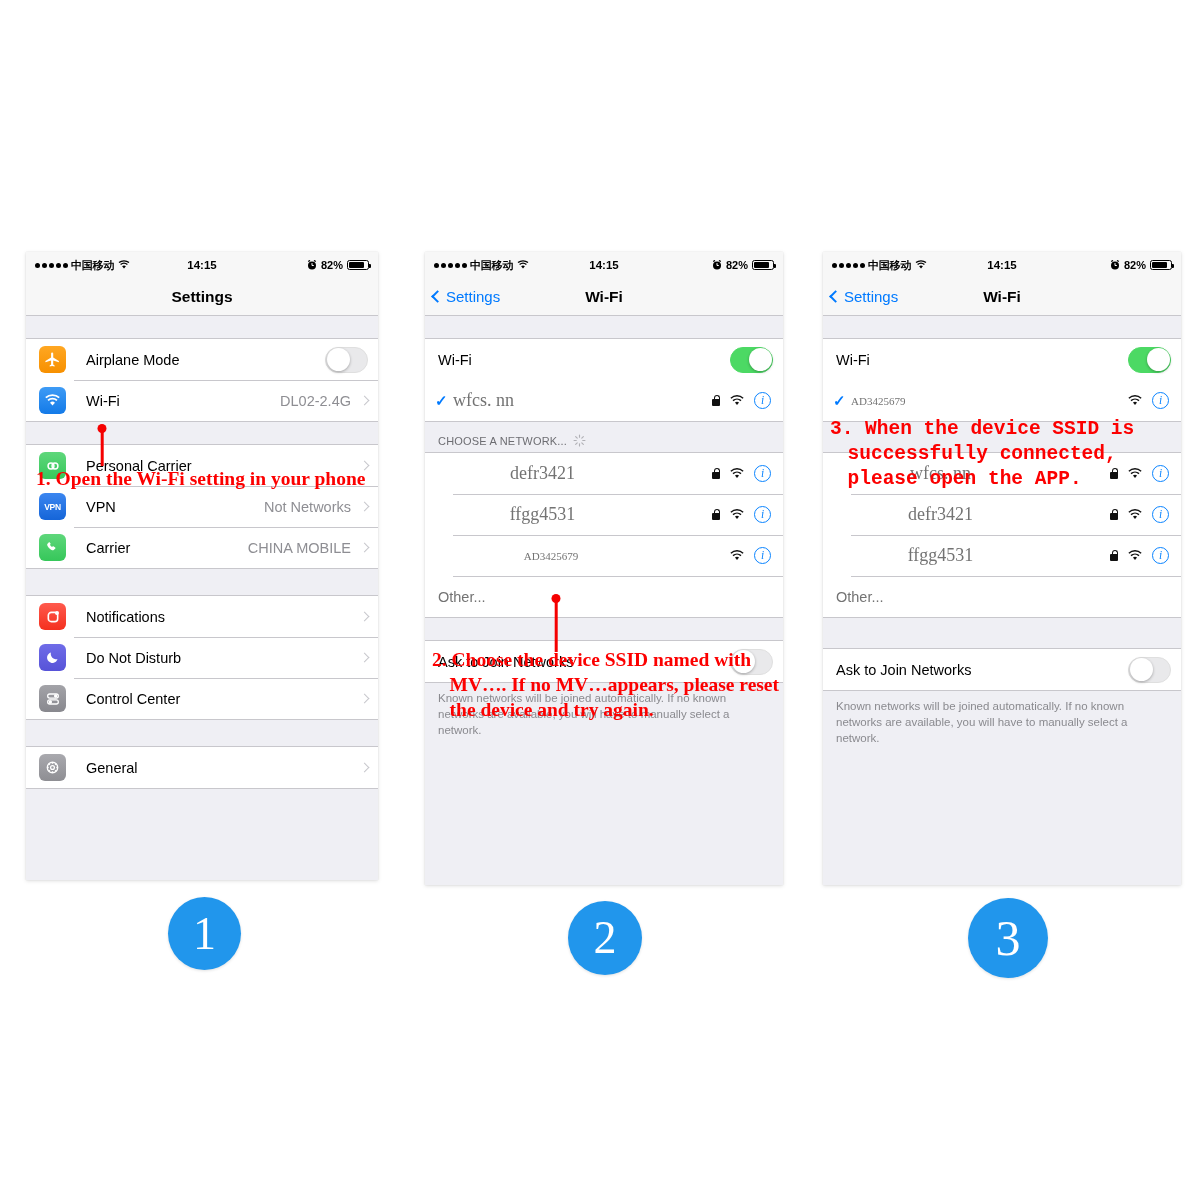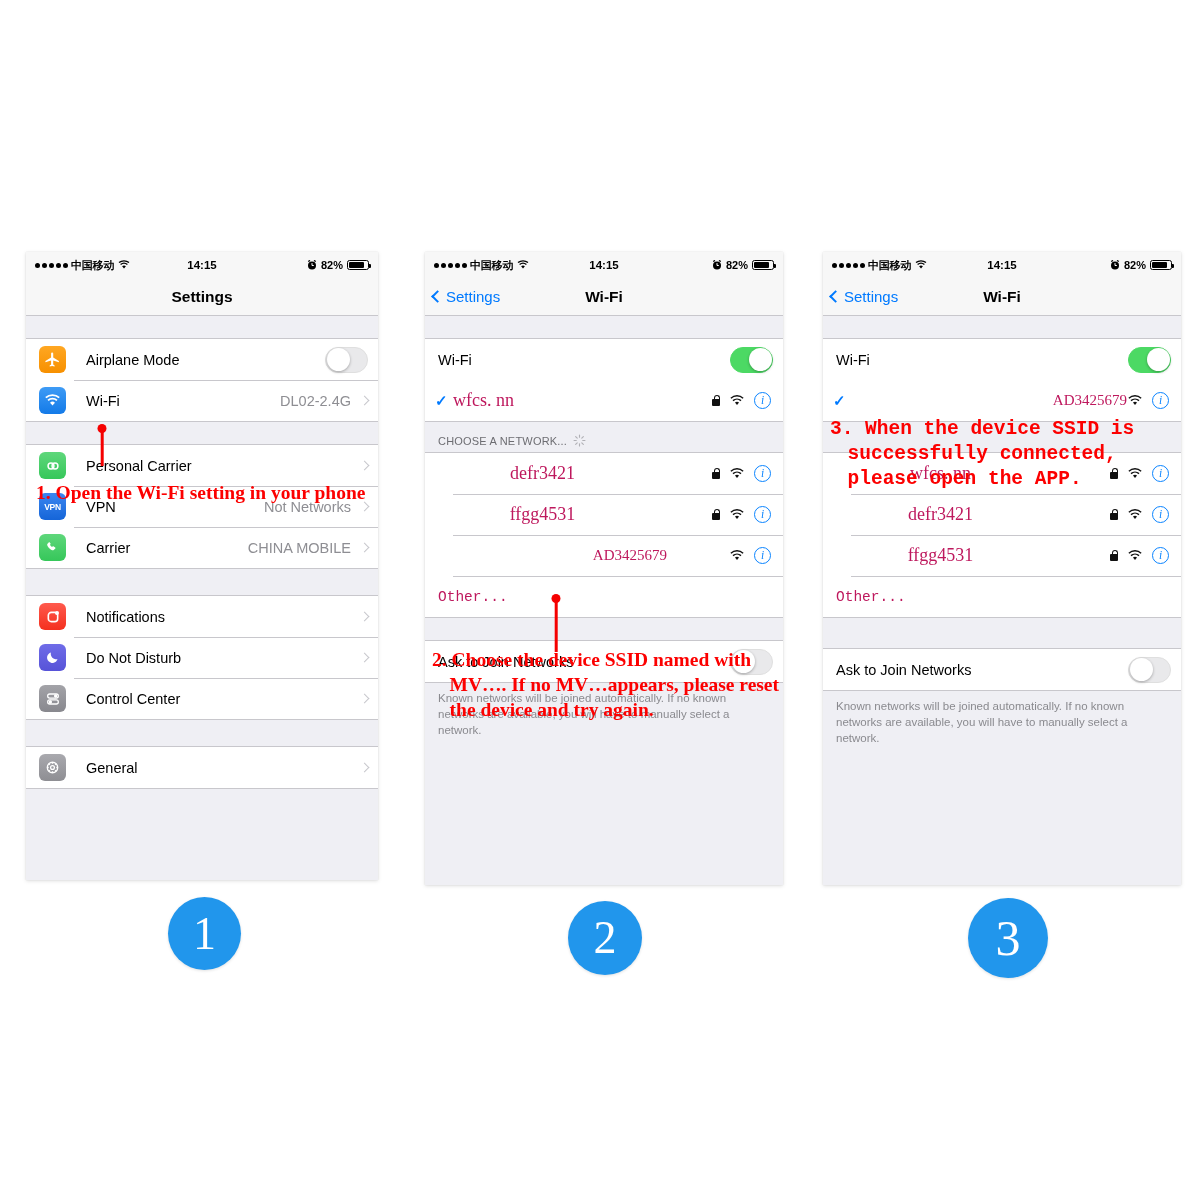--- a/index.html
+++ b/index.html
@@ -214,26 +214,26 @@
     width: 18px;
     flex: 0 0 auto;
     color: #007aff;
     font-size: 15px;
     font-weight: bold;
     line-height: 1;
   }
   .ssid {
     font-family: "Liberation Serif", serif;
     font-size: 18px;
-    color: #be185d;
+    color: #737373;
     white-space: nowrap;
   }
   .ssid.centered { flex: 1; text-align: center; padding-right: 62px; }
   .ssid.leftal   { flex: 1; text-align: left; }
-  .ssid.small    { font-size: 15px; text-align: right; }
+  .ssid.small    { font-size: 11px; }
   .wicons {
     margin-left: auto;
     display: flex;
     align-items: center;
     gap: 9px;
     flex: 0 0 auto;
   }
   .lock {
     width: 8px; height: 7px;
     background: #111;
@@ -257,21 +257,21 @@
     color: #0a84ff;
     font-size: 11.5px;
     font-style: italic;
     font-family: "Liberation Serif", serif;
     display: flex;
     align-items: center;
     justify-content: center;
     line-height: 1;
   }
   .other-row { padding-left: 13px; }
-  .other-row .ssid { font-family: Liberation Mono, monospace; font-size: 14.5px; }
+  .other-row .ssid { font-family: Liberation Sans, sans-serif; font-size: 14.5px; }
 
   
   .sect-head {
     background: #efeff4;
     padding: 12px 13px 5px 13px;
     font-size: 11px;
     color: #6d6d72;
     letter-spacing: 0.2px;
     display: flex;
     align-items: center;
@@ -748,21 +748,21 @@
       </div>
 
       <div class="footnote">Known networks will be joined automatically. If no known networks are available, you will have to manually select a network.</div>
     </div>
   </div>
 
   <div class="pin" style="left:97px; top:424px; width:10px; height:42px;">
     <span class="dot"></span>
     <span class="stem" style="height:38px;"></span>
   </div>
-  <div class="annot" style="left:36px; top:481px; width:340px;">1. Open the Wi-Fi setting in your phone</div>
+  <div class="annot" style="left:36px; top:467px; width:340px;">1. Open the Wi-Fi setting in your phone</div>
 
   <div class="pin" style="left:551px; top:594px; width:10px; height:58px;">
     <span class="dot"></span>
     <span class="stem" style="height:54px;"></span>
   </div>
   <div class="annot" style="left:432px; top:648px; width:348px;">2. Choose the device SSID named with MV…. If no MV…appears, please reset the device and try again.</div>
 
   <div class="annot" style="left:830px; top:417px; width:344px;font-family:Liberation Mono, monospace;">3. When the device SSID is successfully connected, please open the APP.</div>
 
   <div class="badge" id="badge1">1</div>

